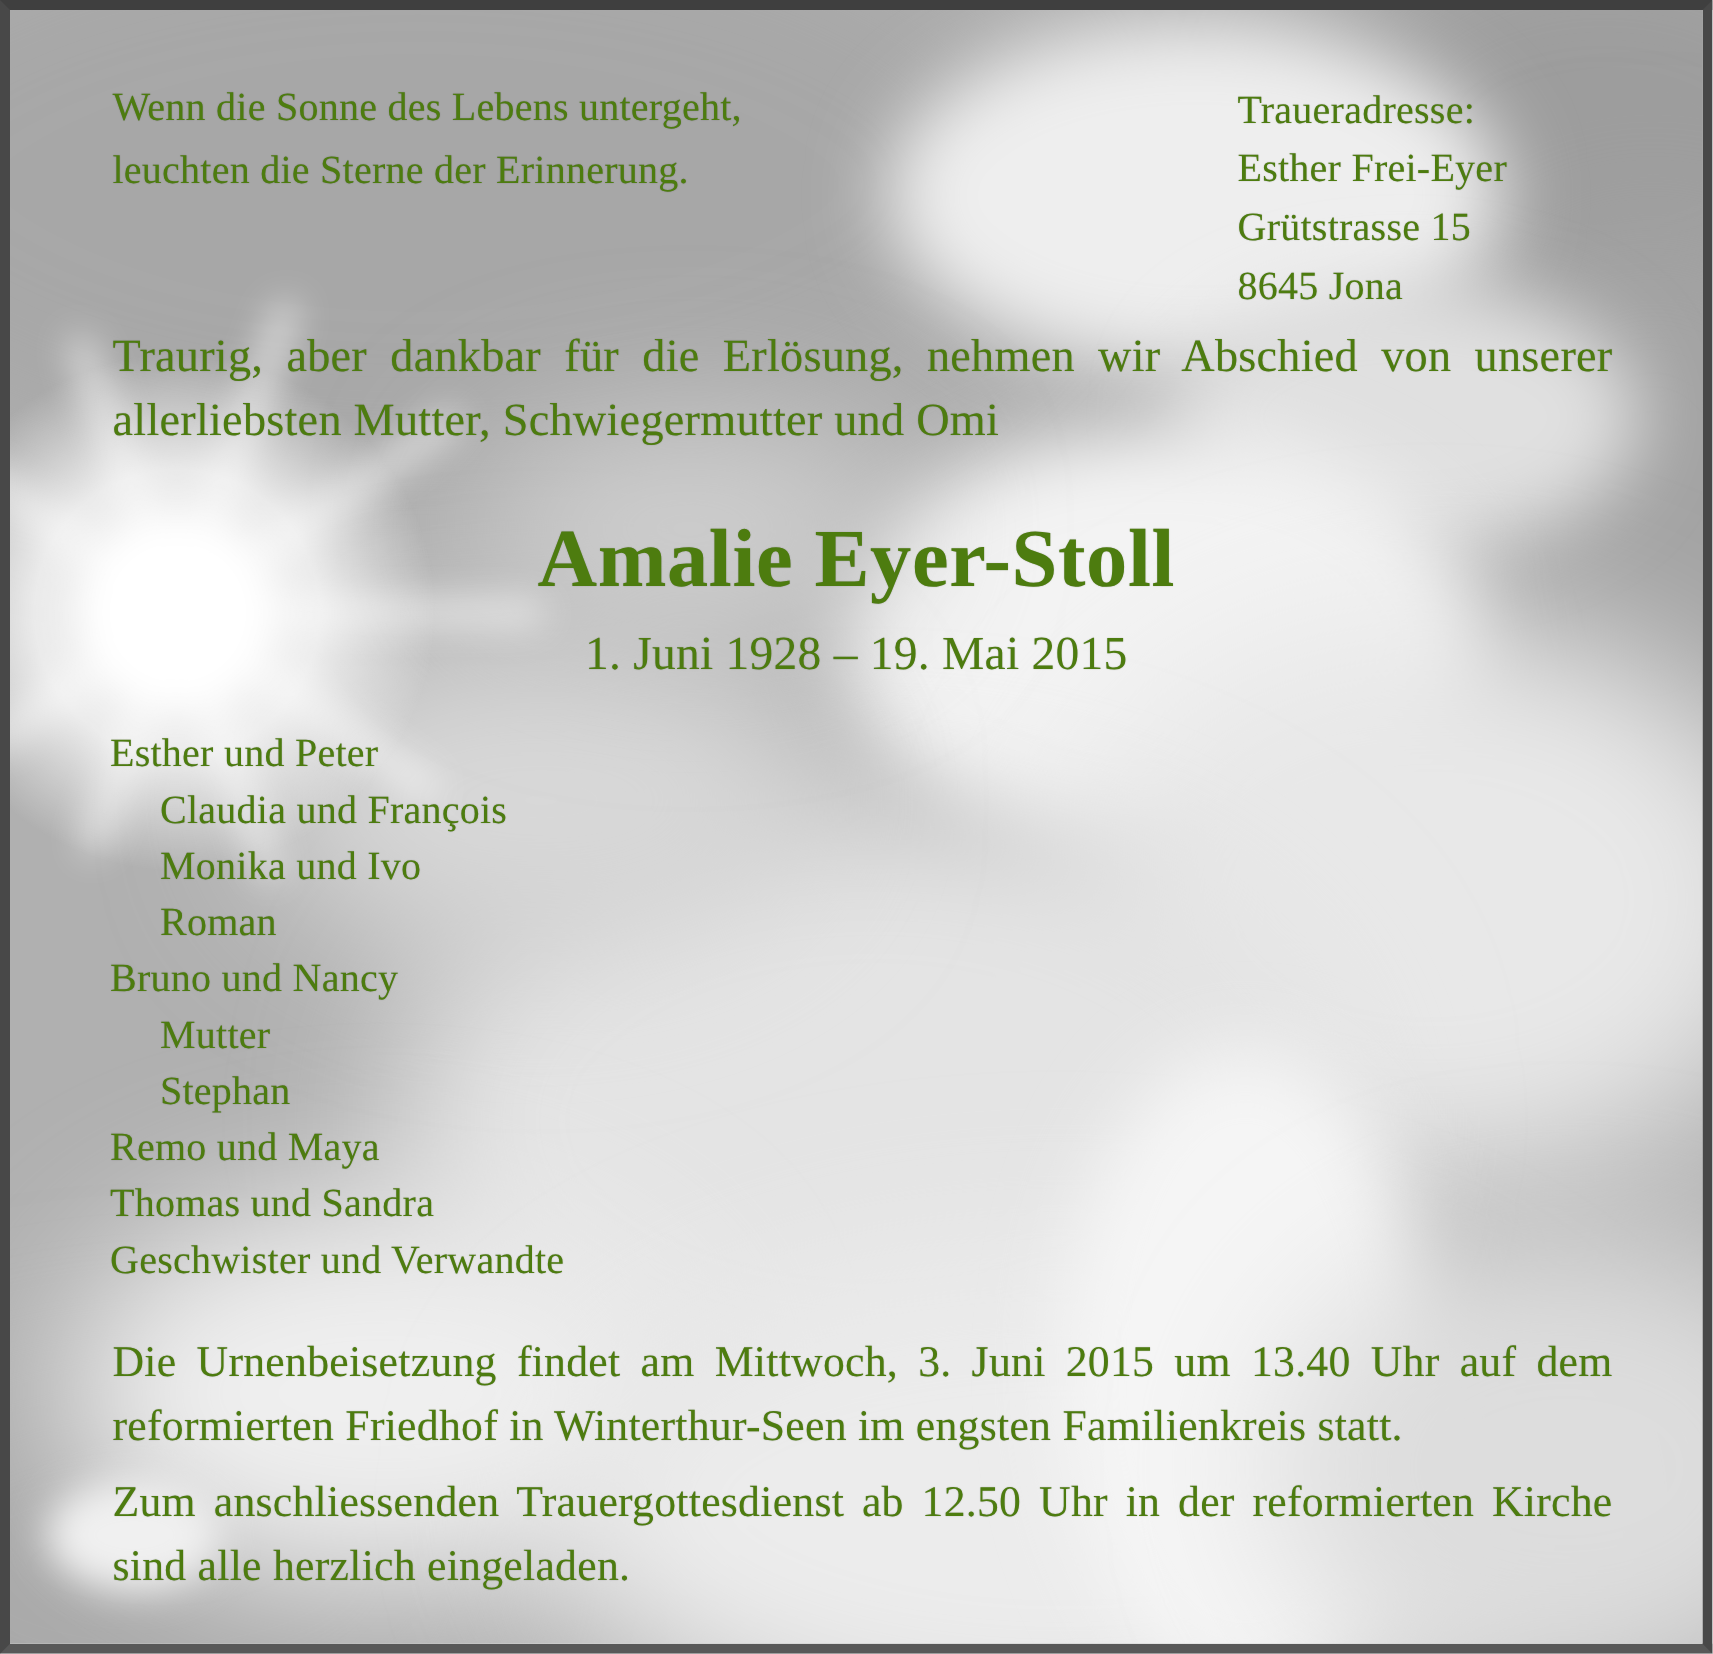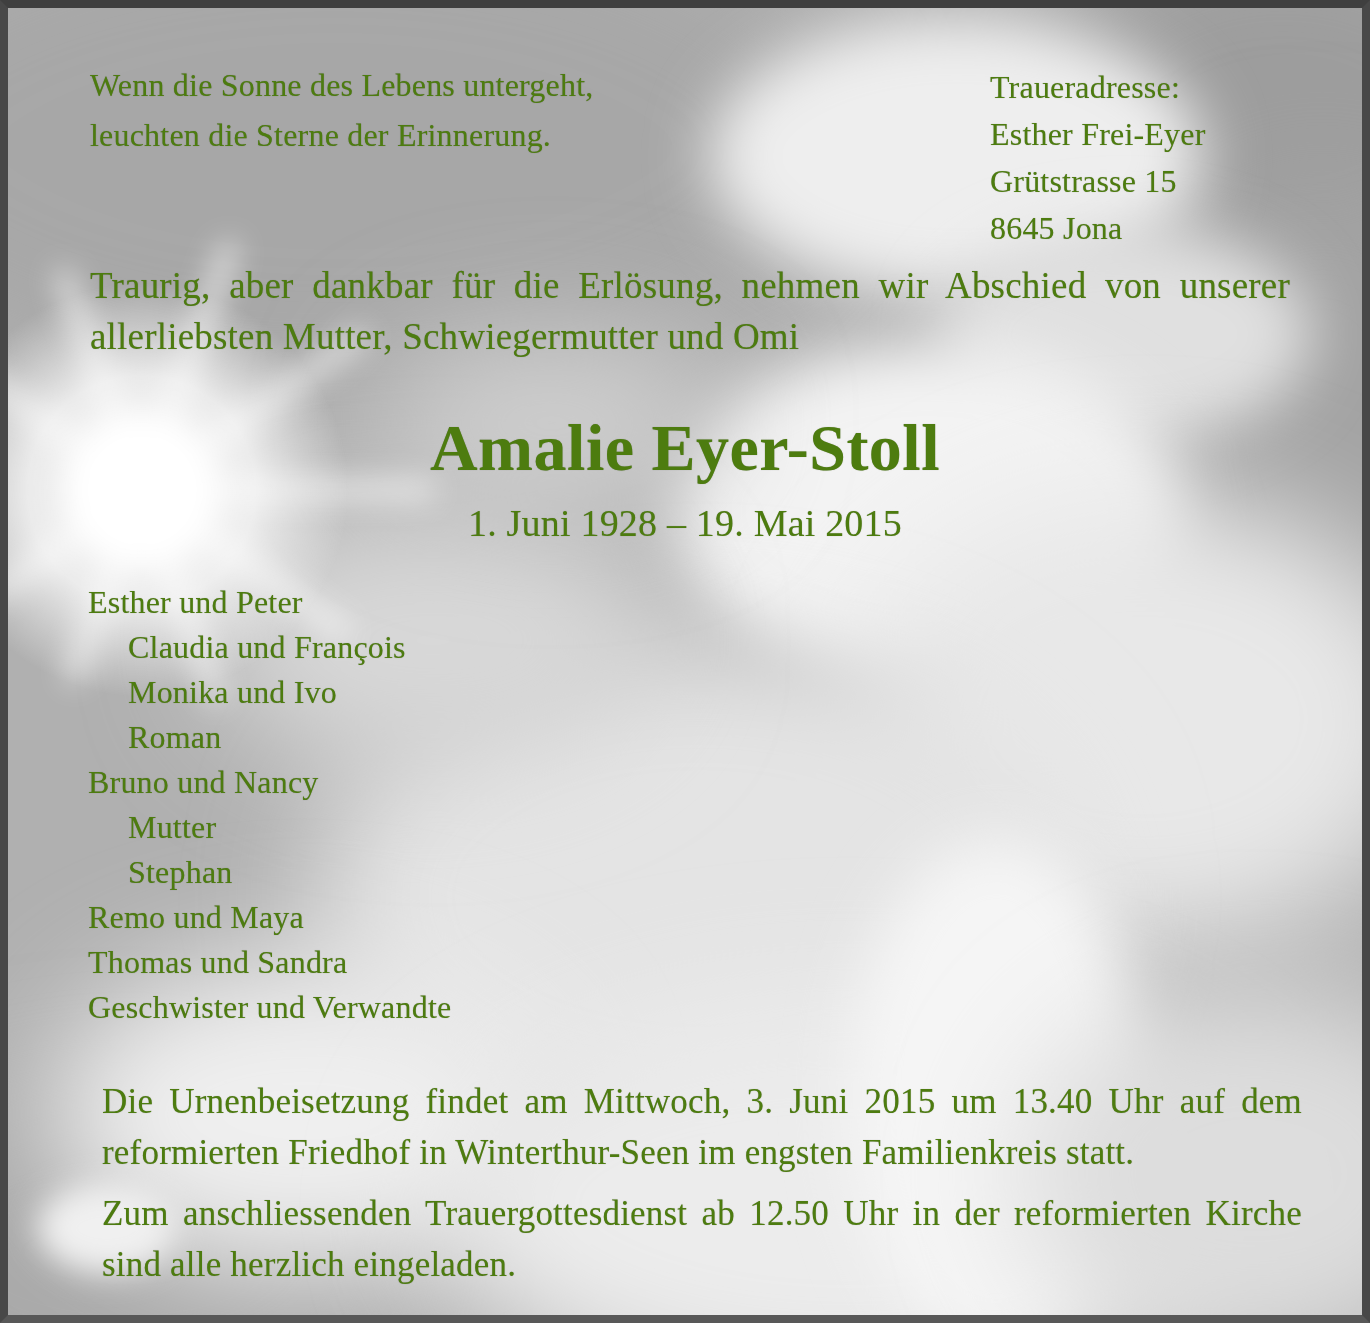--- a/index.html
+++ b/index.html
@@ -66,21 +66,21 @@
     left: 80px; top: 572px;
     font-size: 32px; line-height: 45px;
     white-space: nowrap;
   }
   .mourners .indent { padding-left: 40px; }
 
   .para {
     left: 82px; width: 1200px;
     font-size: 35px; line-height: 51px;
     text-align: justify; text-align-last: left;
-    margin: 12px;
+    margin: 0;
   }
   .para.burial  { top: 1056px; }
   .para.service { top: 1168px; }
 </style>
 </head>
 <body>
 
 <div class="page">
 
   <svg class="bg" viewBox="0 0 1370 1323" preserveAspectRatio="none" aria-hidden="true">

